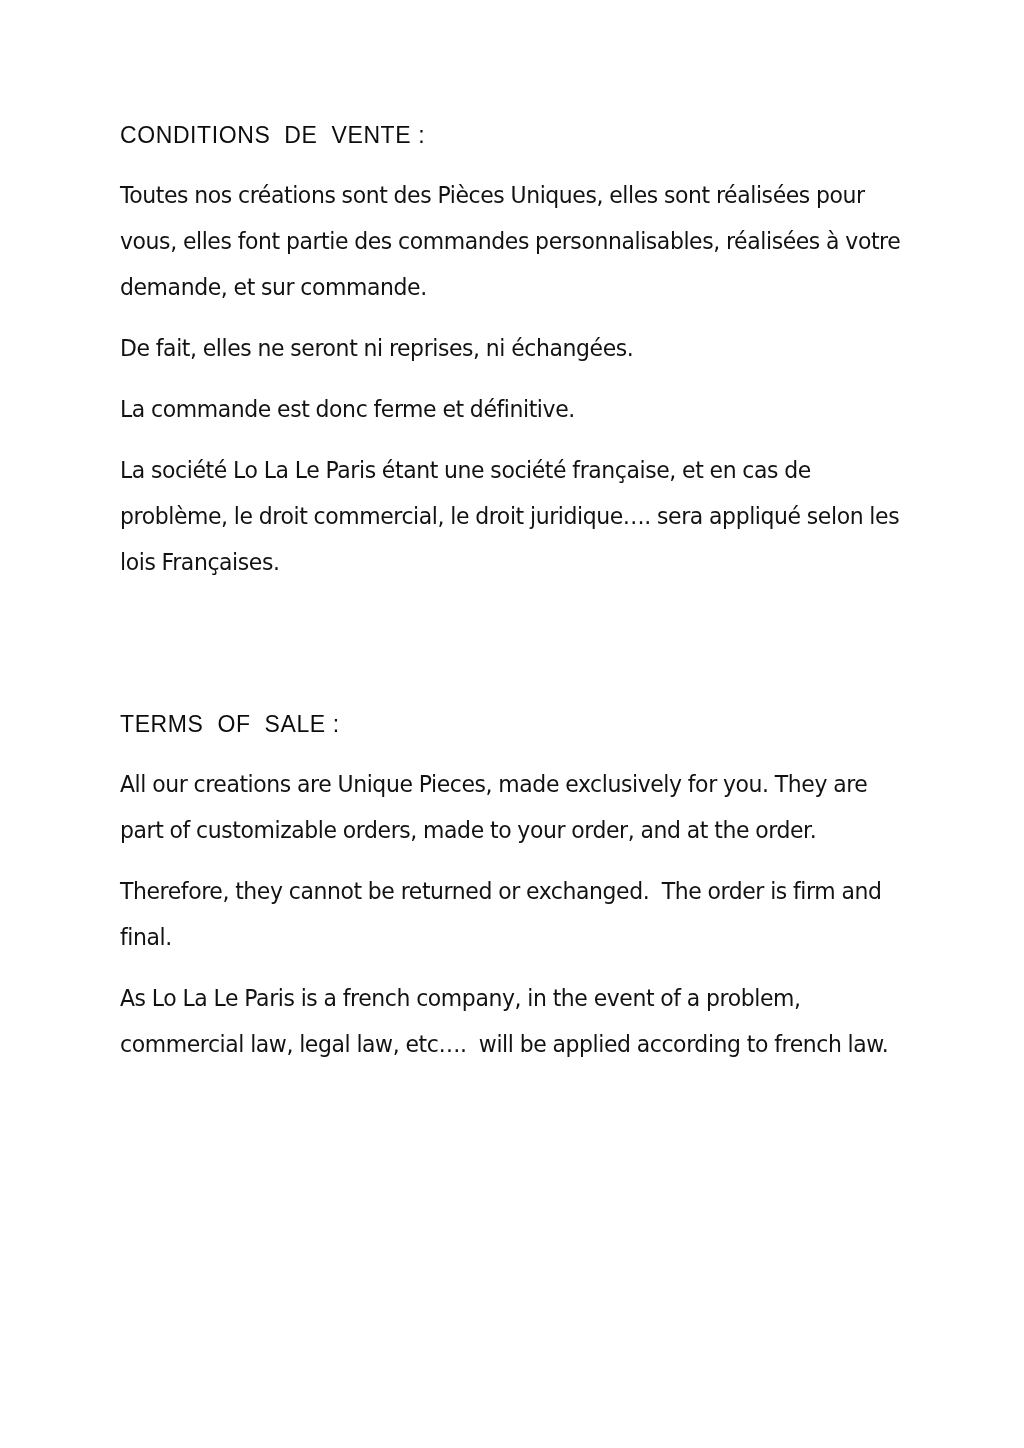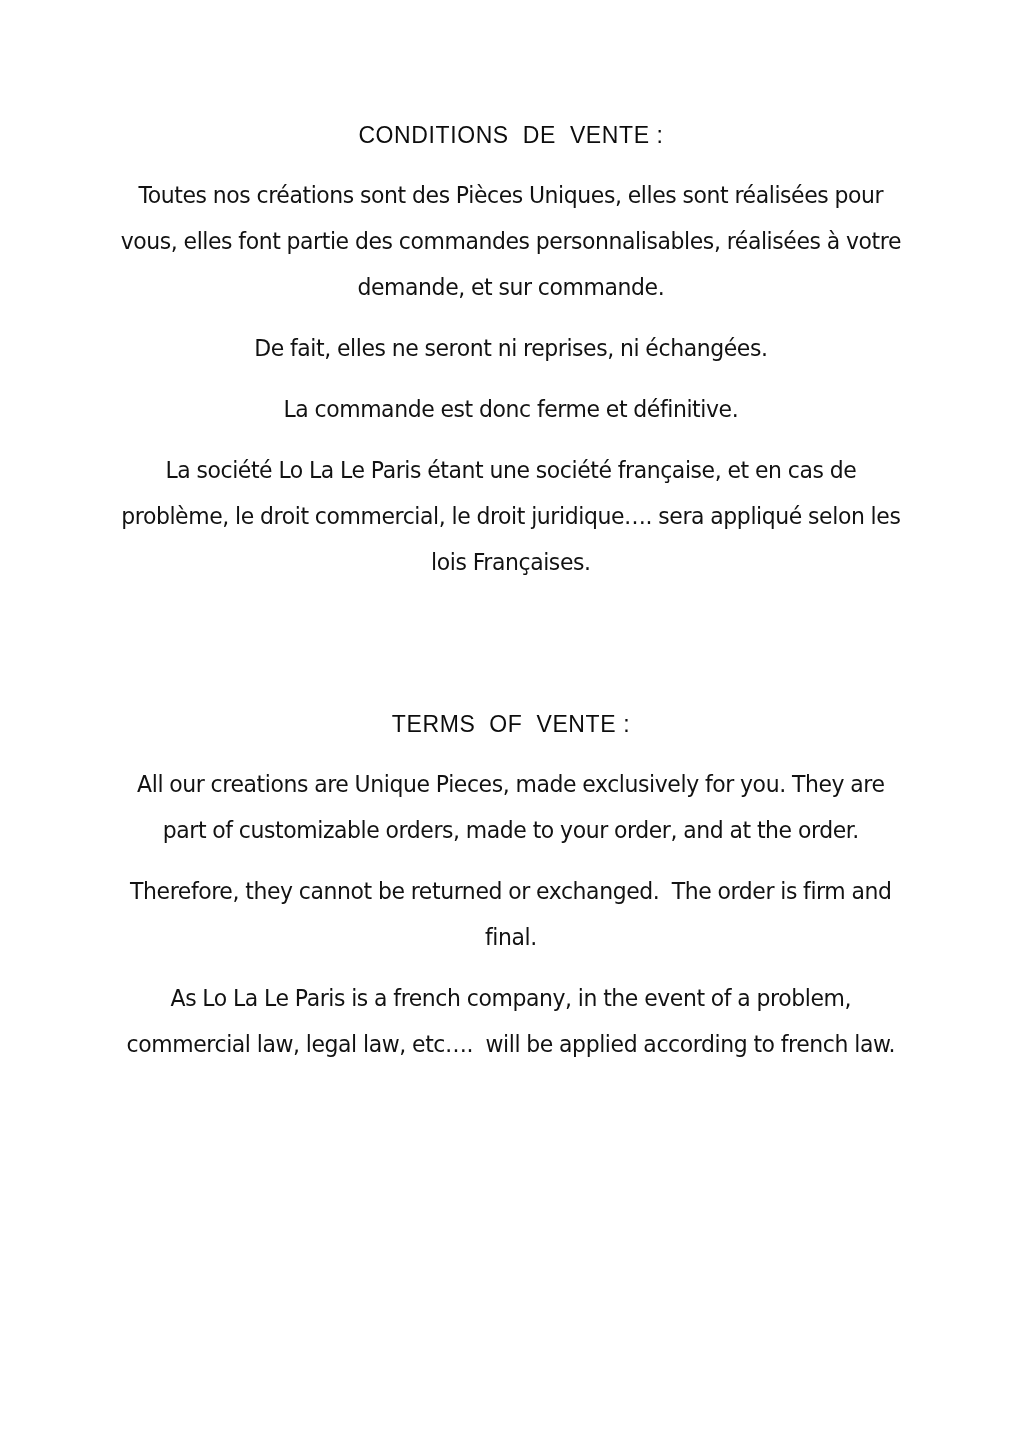--- a/index.html
+++ b/index.html
@@ -24,21 +24,20 @@
     height: 1448px;
     background: #ffffff;
     box-sizing: border-box;
   }
 
   .doc-body {
     position: absolute;
     left: 120px;
     top: 112px;
     width: 782px;
-    text-align: center;
   }
 
   
   .section-heading {
     font-family: "Liberation Sans", "DejaVu Sans", sans-serif;
     font-size: 23px;
     font-weight: 400;
     line-height: 46px;
     letter-spacing: 0.6px;
     color: #0d0d0d;
@@ -92,21 +91,21 @@
       <div class="gap-between-paras"></div>
 
       <p class="para">La société Lo La Le Paris étant une société française, et en cas de problème, le droit commercial, le droit juridique…. sera appliqué selon les lois Françaises.</p>
 
     </div>
 
     <div class="gap-between-sections"></div>
 
     <div class="block">
 
-      <h1 class="section-heading">TERMS  OF  VENTE :</h1>
+      <h1 class="section-heading">TERMS  OF  SALE :</h1>
 
       <div class="gap-after-heading"></div>
 
       <p class="para">All our creations are Unique Pieces, made exclusively for you. They are part of customizable orders, made to your order, and at the order.</p>
 
       <div class="gap-between-paras"></div>
 
       <p class="para">Therefore, they cannot be returned or exchanged.  The order is firm and final.</p>
 
       <div class="gap-between-paras"></div>

